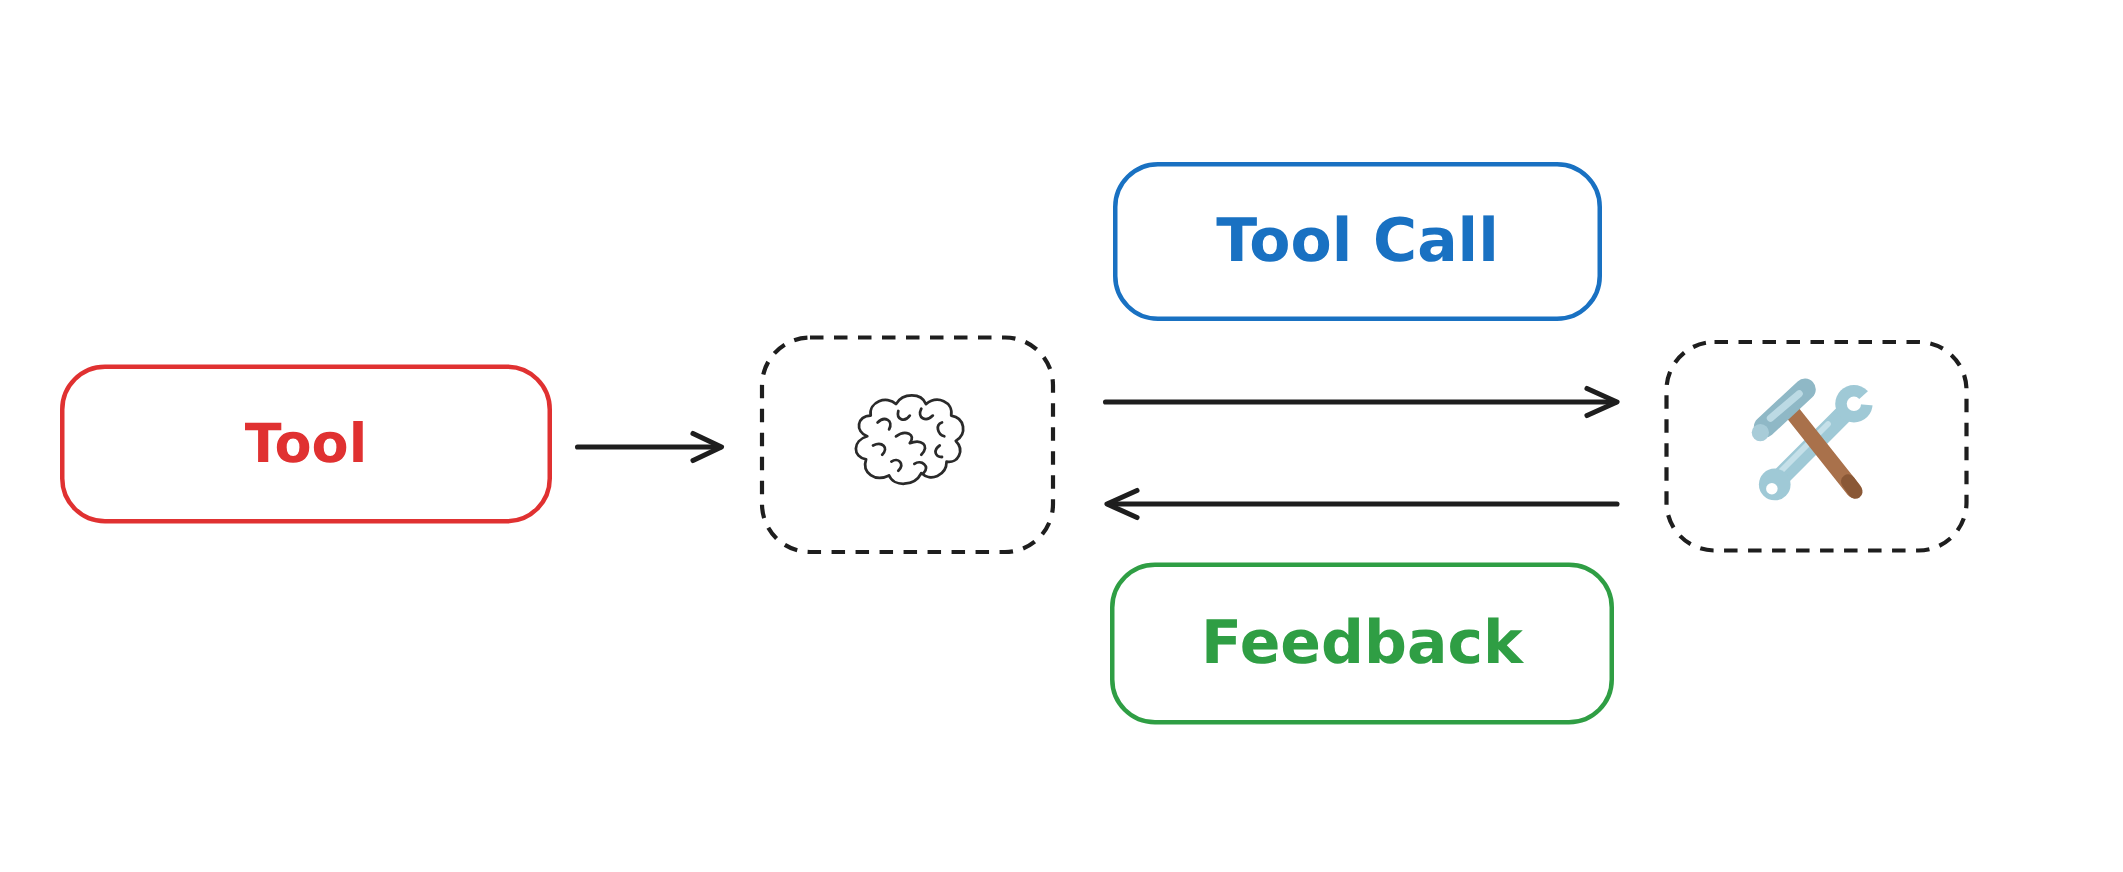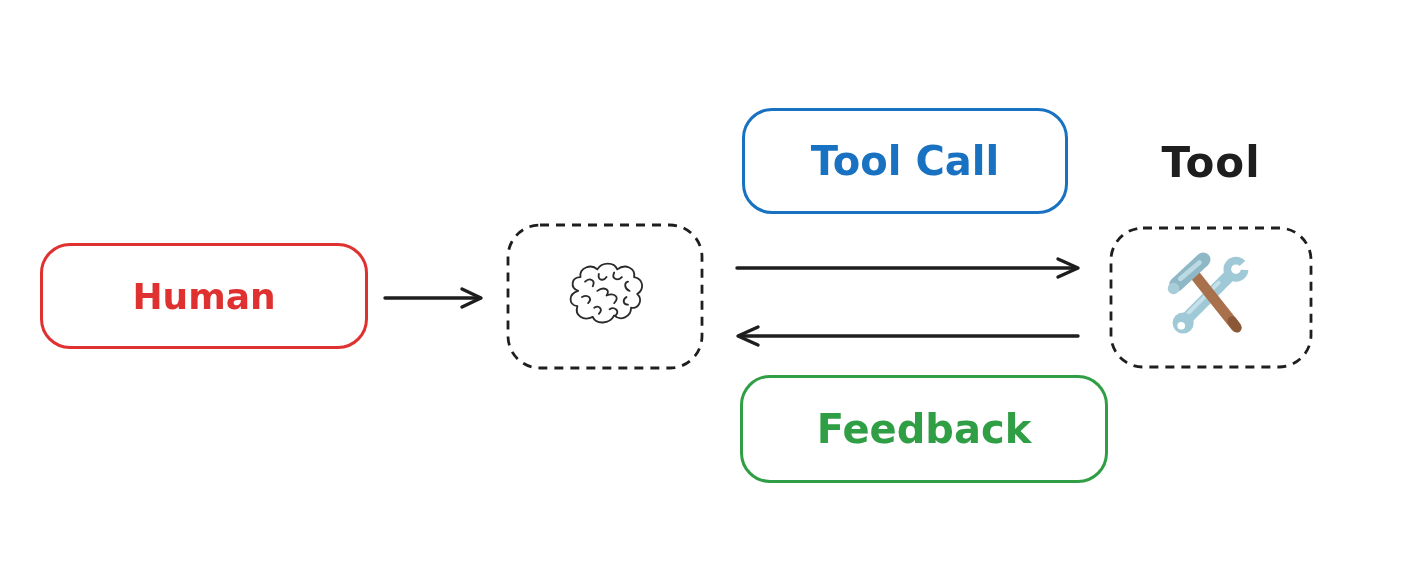--- a/index.html
+++ b/index.html
@@ -25,21 +25,21 @@
     justify-content: center;
     background: #ffffff;
   }
   .solid-box {
     border: 3px solid;
     border-radius: 30px;
     font-weight: 700;
   }
   .human-box   { left: 40px;  top: 243px; width: 328px; height: 106px; border-color: #e03131; color: #e03131; font-size: 36px; }
   .toolcall-box{ left: 742px; top: 108px; width: 326px; height: 106px; border-color: #1971c2; color: #1971c2; font-size: 40px; }
-  .feedback-box{ left: 740px; top: 375px; width: 368px; height: 108px; border-color: #2f9e44; color: #2f9e44; font-size: 40px; }
+  .feedback-box{ left: 740px; top: 375px; width: 336px; height: 108px; border-color: #2f9e44; color: #2f9e44; font-size: 40px; }
   .dashed-box  { background: transparent; }
   .llm-box     { left: 506px;  top: 223px; width: 198px; height: 147px; }
   .toolnode-box{ left: 1109px; top: 226px; width: 204px; height: 143px; }
   .dashed-box svg.frame {
     position: absolute;
     left: 0; top: 0;
   }
   .node-label {
     position: absolute;
     text-align: center;
@@ -60,21 +60,21 @@
     left: 0; top: 0;
     pointer-events: none;
   }
 </style>
 </head>
 <body>
 
 <div class="canvas">
 
   <div class="node solid-box human-box">
-    <span>Human</span>
+    <span>Tool</span>
   </div>
 
   <div class="node dashed-box llm-box">
     <svg class="frame" width="198" height="147">
       <rect x="2" y="2" width="194" height="143" rx="32" fill="none" stroke="#1e1e1e" stroke-width="2.8" stroke-dasharray="9 7"></rect>
     </svg>
     <span class="icon-wrap">
       <svg width="92" height="78" viewBox="0 0 120 100" fill="none" stroke="#2a2a2a" stroke-width="2.4" stroke-linecap="round" stroke-linejoin="round">
         <path fill="#ffffff" d="M25,42 C14,38 16,24 28,24 C26,12 42,6 50,14 C56,4 72,4 76,14 C86,6 100,12 98,24 C110,26 112,40 102,46 C110,54 104,66 94,64 C94,76 80,82 72,74 C66,86 48,86 44,76 C32,82 20,74 24,62 C12,60 12,46 25,42 Z"></path>
         <path d="M34,30 C40,24 48,28 44,36"></path>
@@ -83,21 +83,20 @@
         <path d="M90,30 C84,32 86,40 92,42"></path>
         <path d="M30,50 C38,46 44,52 38,58"></path>
         <path d="M50,42 C58,36 68,40 62,48 C72,44 80,50 72,58"></path>
         <path d="M46,64 C52,60 58,66 52,72"></path>
         <path d="M66,66 C72,62 80,68 74,74"></path>
         <path d="M88,50 C82,54 84,60 90,60"></path>
       </svg>
     </span>
   </div>
 
-  <div class="node-label tool-label">Tool</div>
   <div class="node dashed-box toolnode-box">
     <svg class="frame" width="204" height="143">
       <rect x="2" y="2" width="200" height="139" rx="32" fill="none" stroke="#1e1e1e" stroke-width="2.8" stroke-dasharray="9 7"></rect>
     </svg>
     <span class="icon-wrap">
       <svg width="96" height="96" viewBox="0 0 100 100">
 
         <line x1="22" y1="74" x2="70" y2="26" stroke="#9fc9d6" stroke-width="13" stroke-linecap="round"></line>
         <line x1="24" y1="68" x2="58" y2="34" stroke="#c5e0e9" stroke-width="4" stroke-linecap="round"></line>
         <circle cx="21" cy="76" r="11" fill="#9fc9d6"></circle>

